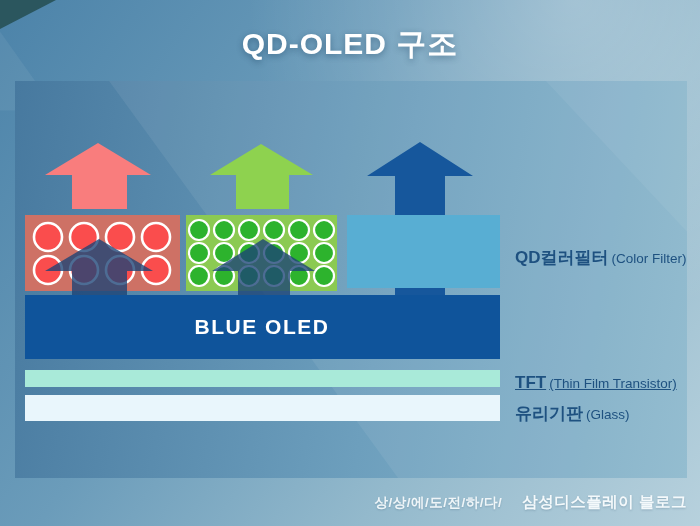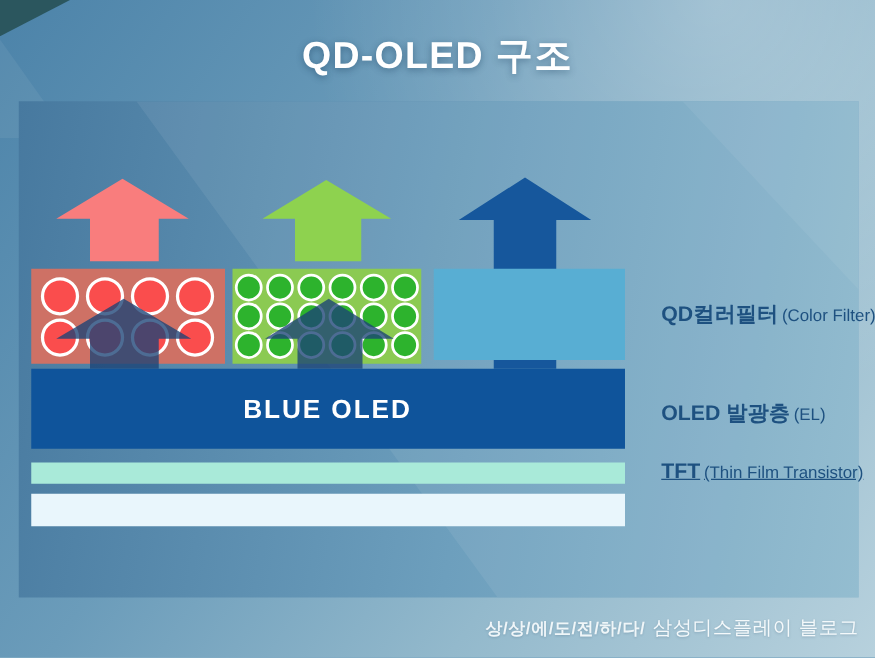--- a/index.html
+++ b/index.html
@@ -30,31 +30,31 @@
   .block-green{fill:var(--green_block);}
   .block-sky{fill:var(--sky_block);}
   .dot-red{fill:var(--red_dot);stroke:#ffffff;stroke-width:2.6;}
   .dot-green{fill:var(--green_dot);stroke:#ffffff;stroke-width:2.2;}
   .overlay-arrow{fill:var(--overlay_arrow);fill-opacity:.78;}
   .bar-oled{fill:var(--oled_bar);}
   .bar-tft{fill:var(--tft_layer);}
   .bar-glass{fill:var(--glass_layer);}
   .oled-text{fill:#ffffff;font-size:21px;font-weight:600;letter-spacing:1.5px;font-family:"Liberation Sans","DejaVu Sans",sans-serif;}
   .layer-label{
-    position:absolute;left:514px;white-space:nowrap;color:var(--label_text);
-    font-size:17px;font-weight:700;line-height:18px;
+    position:absolute;left:500px;white-space:nowrap;color:var(--label_text);
+    font-size:17px;font-weight:700;line-height:30px;
   }
   .layer-label .sub{font-size:13.5px;font-weight:400;margin-left:3px;}
   .label-qd{top:162px;} .label-el{top:241px;} .label-tft{top:287px;text-decoration:underline;} .label-glass{top:318px;}
   .footer{
     position:absolute;right:13px;top:492px;color:#f4f9fb;font-size:15px;
     text-shadow:0 1px 2px rgba(40,70,100,.25);white-space:nowrap;
   }
   .footer .slogan{font-size:13.5px;font-weight:700;opacity:.95;letter-spacing:.5px;}
-  .footer .brand{font-size:15.5px;font-weight:400;margin-left:6px;letter-spacing:.5px;}
+  .footer .brand{font-size:15.5px;font-weight:700;margin-left:20px;letter-spacing:.5px;}
 </style>
 </head>
 <body>
 
 <div class="stage">
   <div class="bg-sheen"></div>
   <div class="bg-facet"></div>
   <div class="corner-triangle"></div>
 
   <div class="page-title">QD-OLED 구조</div>
@@ -109,24 +109,24 @@
 
       <rect class="bar-oled" x="10" y="214" width="475" height="64"></rect>
       <text class="oled-text" x="247" y="253" text-anchor="middle">BLUE OLED</text>
       <rect class="bar-tft" x="10" y="289" width="475" height="17"></rect>
       <rect class="bar-glass" x="10" y="314" width="475" height="26"></rect>
     </svg>
 
     <div class="layer-label label-qd">
       <span>QD컬러필터</span><span class="sub">(Color Filter)</span>
     </div>
-    <div class="layer-label label-el">
-      <span>OLED 발광층</span><span class="sub">(EL)</span>
-    </div>
     <div class="layer-label label-tft">
       <span>TFT</span><span class="sub">(Thin Film Transistor)</span>
+    </div>
+    <div class="layer-label label-glass">
+      <span>유리기판</span><span class="sub">(Glass)</span>
     </div>
   </div>
 
   <div class="footer">
     <span class="slogan">상/상/에/도/전/하/다/</span><span class="brand">삼성디스플레이 블로그</span>
   </div>
 </div>
 
 </body></html>

